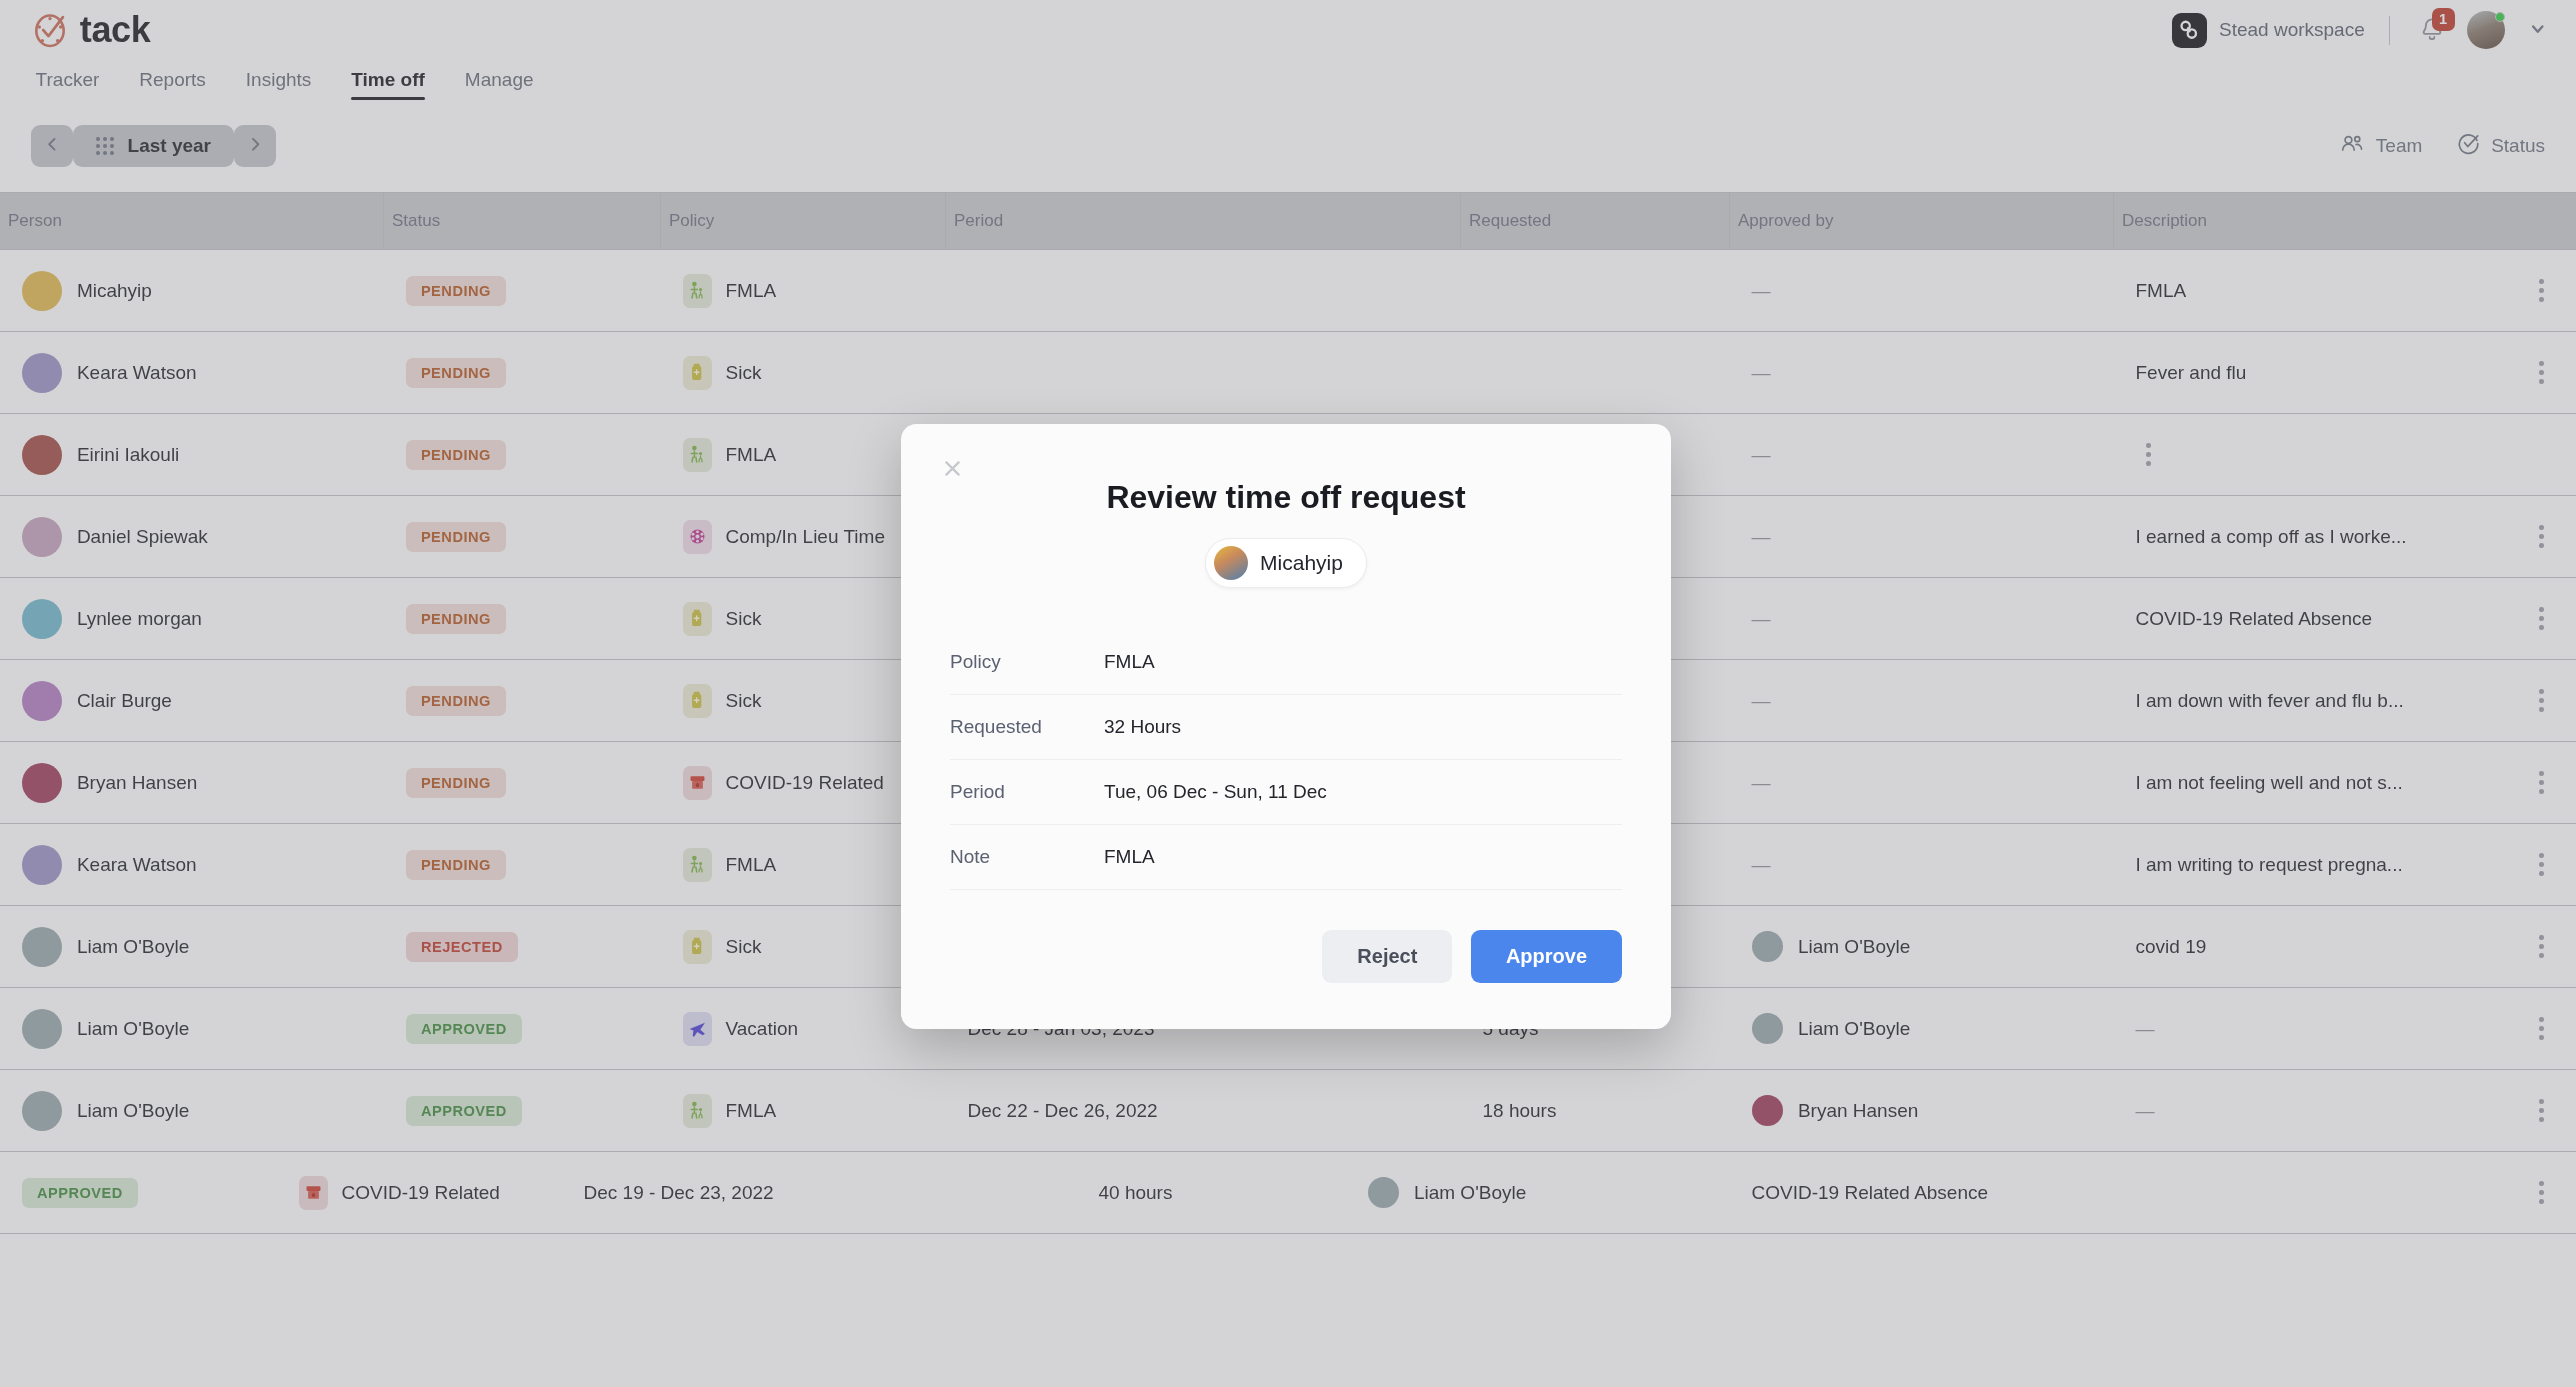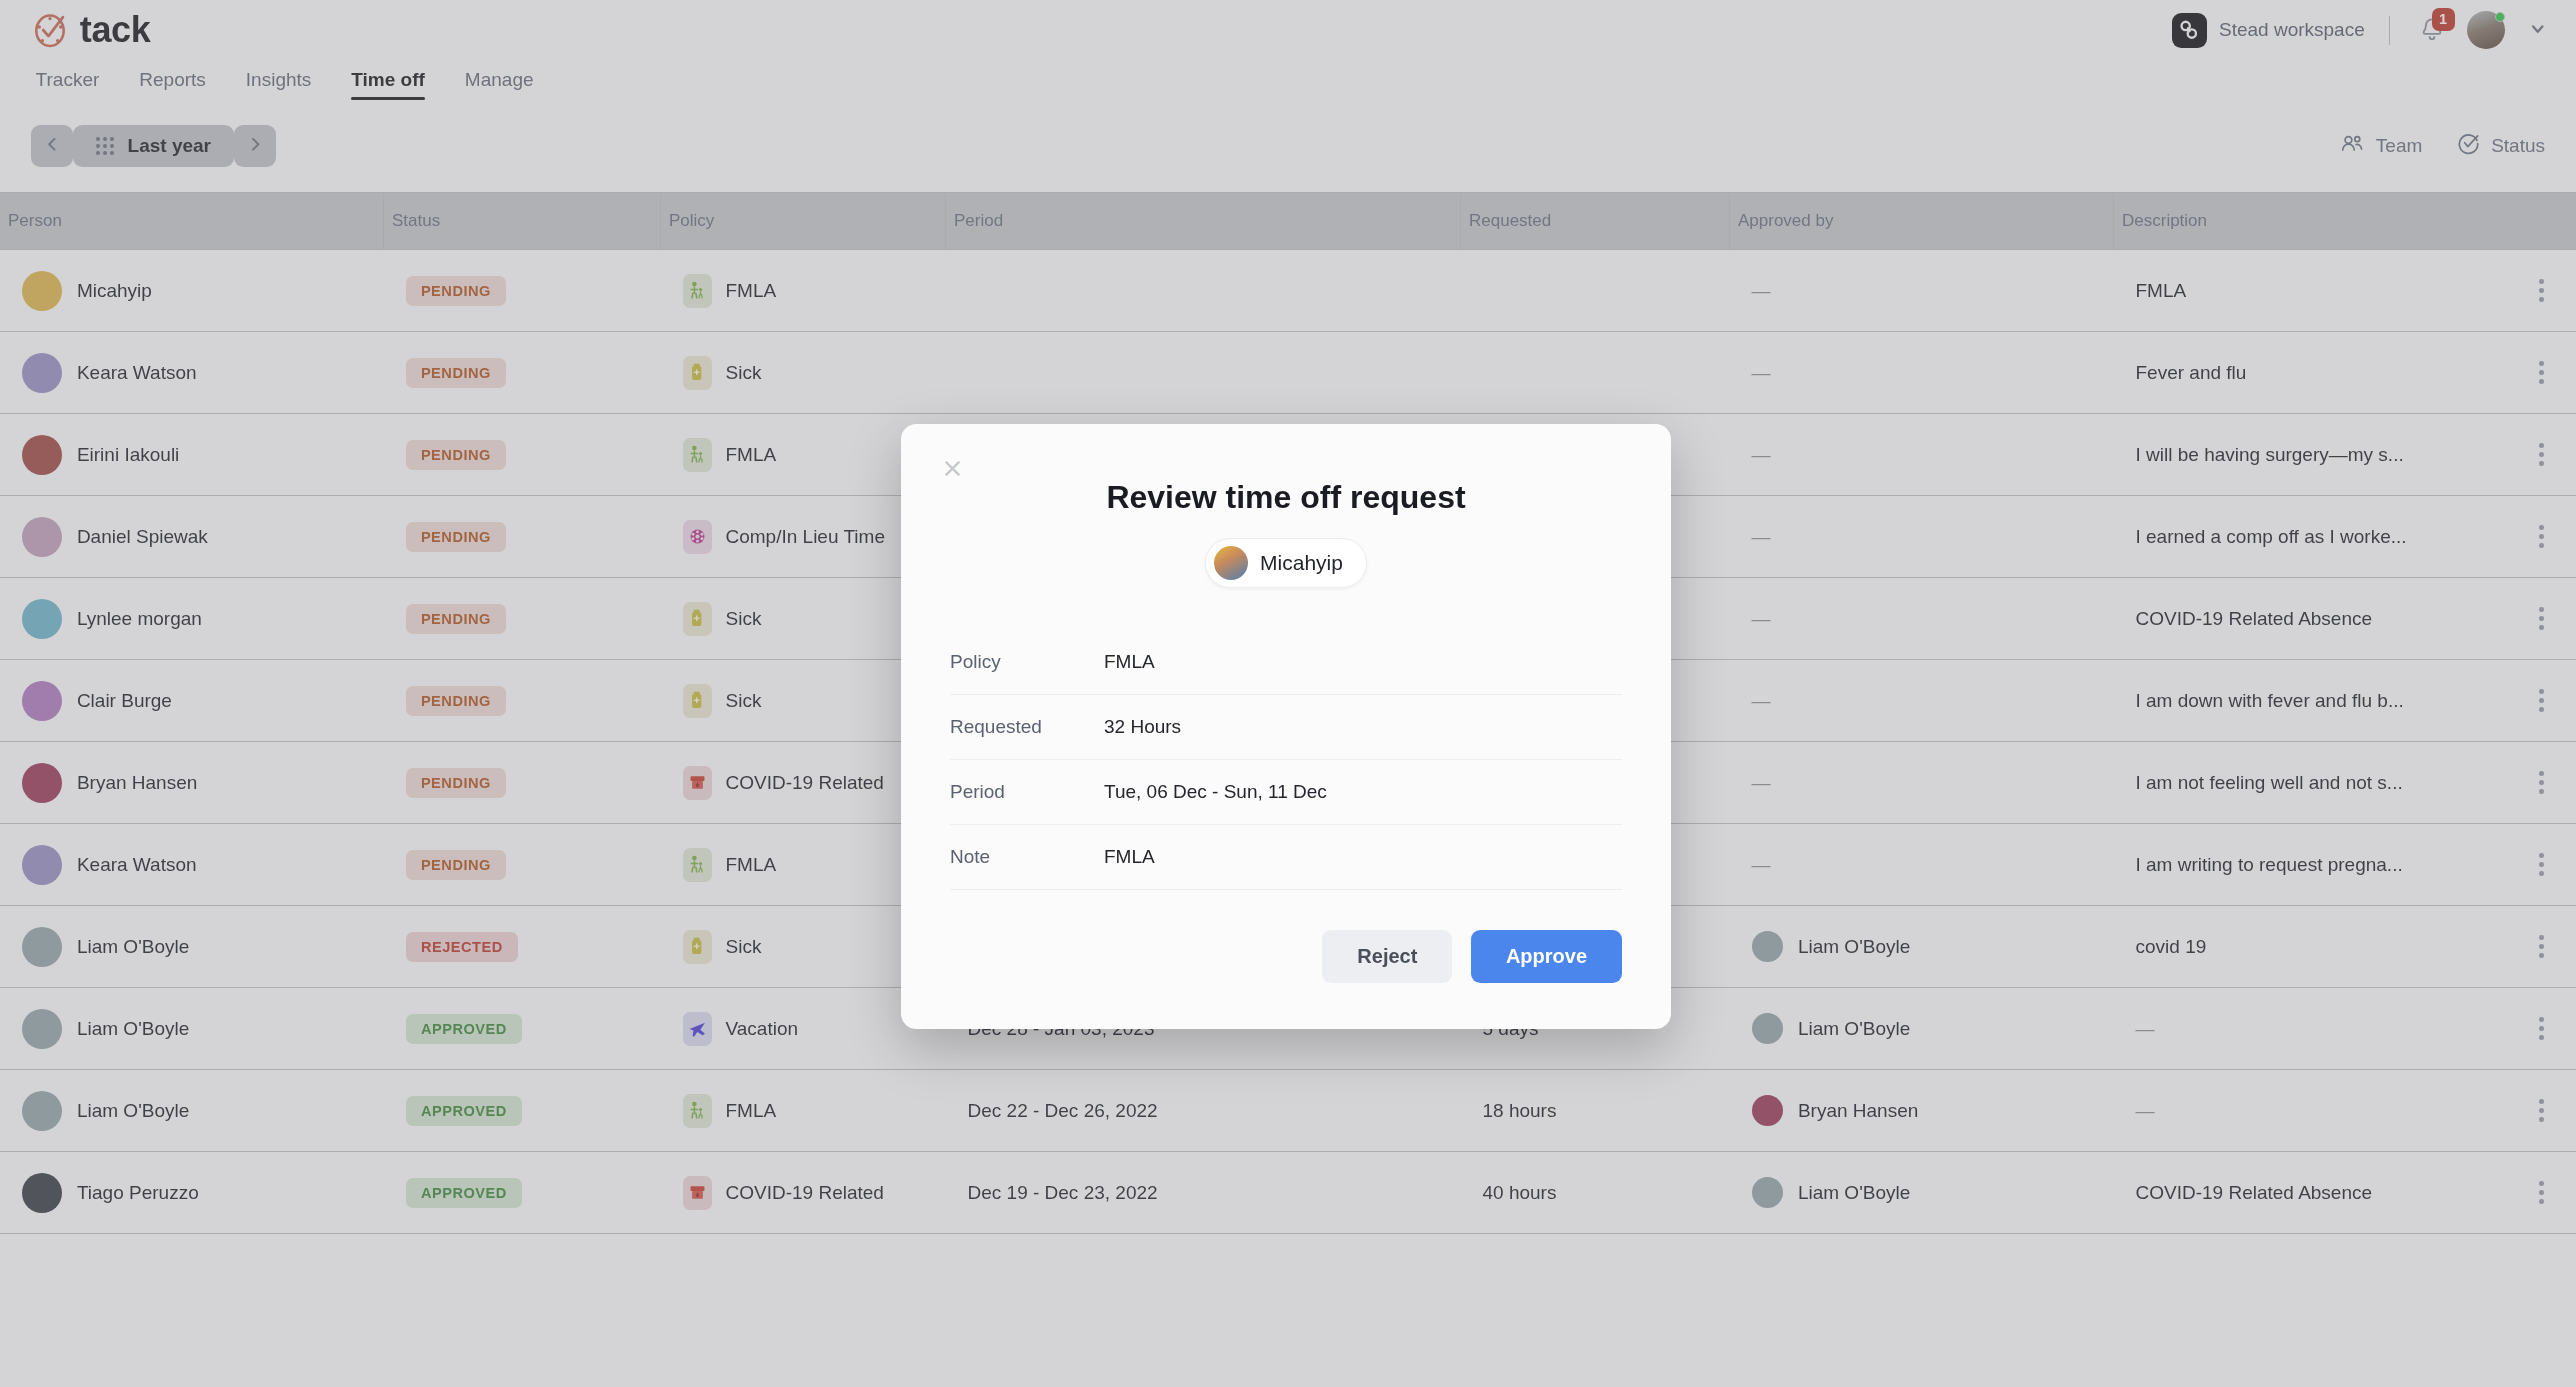--- a/index.html
+++ b/index.html
@@ -354,23 +354,20 @@
             </div>
             <div class="cell c-period">
               <span></span>
             </div>
             <div class="cell c-req">
               <span></span>
             </div>
             <div class="cell c-appr">
               <span class="dash">—</span>
             </div>
-            <div class="cell c-desc ">
-              <span>I will be having surgery—my s...</span>
-            </div>
             <div class="cell c-menu">
               <span class="kebab">
                 <i></i>
                 <i></i>
                 <i></i>
               </span>
             </div>
           </div>
           <div class="row">
             <div class="cell c-person">
@@ -716,26 +713,20 @@
             </div>
             <div class="cell c-menu">
               <span class="kebab">
                 <i></i>
                 <i></i>
                 <i></i>
               </span>
             </div>
           </div>
           <div class="row">
-            <div class="cell c-person">
-              <span class="person">
-                <span class="avatar" style="width:40px;height:40px;background:#3b3d46;"></span>
-                <span class="pname">Tiago Peruzzo</span>
-              </span>
-            </div>
             <div class="cell c-status">
               <span class="badge approved">APPROVED</span>
             </div>
             <div class="cell c-policy">
               <span class="policy">
                 <span class="pol-icon pol-covid">
                   <svg width="17" height="17" viewBox="0 0 22 22">
                     <rect x="2" y="3" width="18" height="6" rx="1" fill="#cf3b2e"></rect>
                     <rect x="4" y="9" width="14" height="10" rx="1" fill="#d9554a"></rect>
                     <path d="M11 11 c3 2.4 3 5.2 0 6.6 c-3-1.4-3-4.2 0-6.6z" fill="#a8271c"></path>

